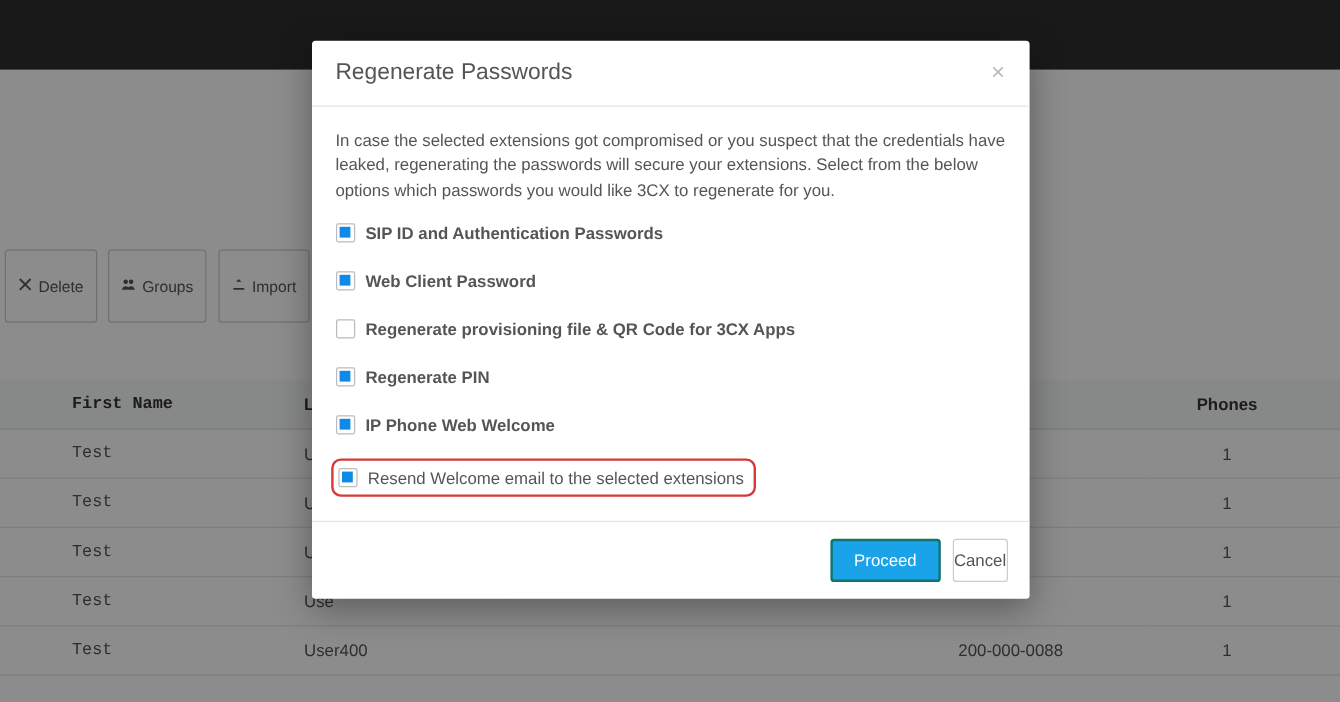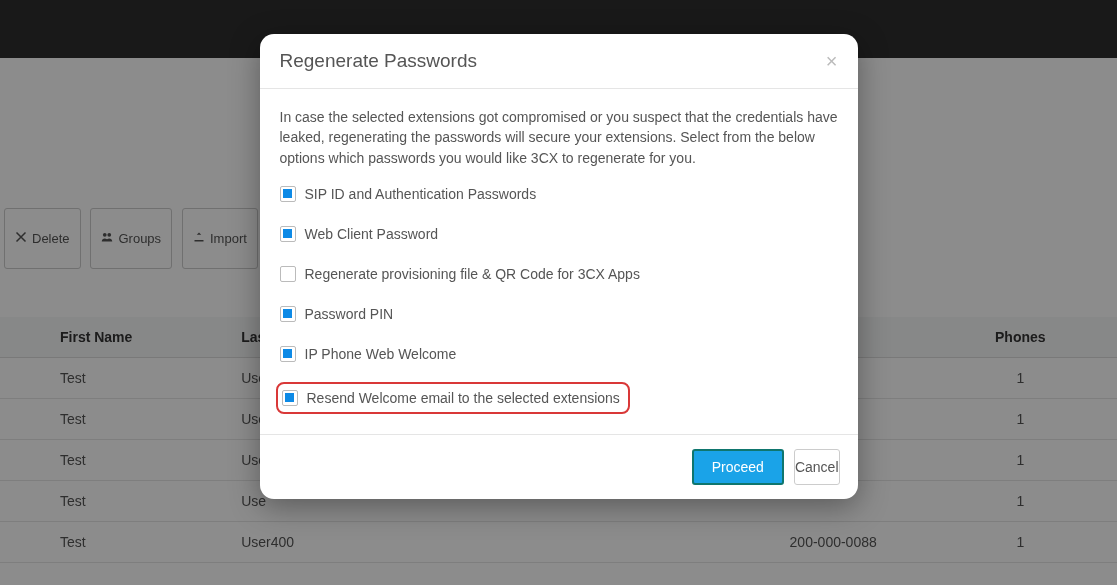--- a/index.html
+++ b/index.html
@@ -50,36 +50,36 @@
     font-size: 14px;
     color: #555;
     border-bottom: 1px solid #e5e5e5;
   }
   .table th {
     font-weight: 600;
     color: #333;
     background: #f6f7f8;
     border-bottom: 1px solid #ddd;
   }
-  .table th:first-child, .table td:first-child { padding-left: 60px; }
+  .table th:first-child, .table td:first-child { padding-left: 60px; font-family: Liberation Mono, monospace; }
   .table td.phones, .table th.phones { text-align: center; padding-right: 40px; }
 
   
   .backdrop {
     position: absolute;
     inset: 0;
     background: rgba(0,0,0,0.45);
     display: flex;
     justify-content: center;
     align-items: flex-start;
   }
   .modal {
     width: 598px;
     background: #fff;
-    border-radius: 14px;
+    border-radius: 3px;
     box-shadow: 0 8px 30px rgba(0,0,0,0.35);
     margin-top: 34px;
     overflow: hidden;
   }
   .modal-header {
     padding: 16px 20px;
     border-bottom: 1px solid #e5e5e5;
     display: flex;
     align-items: center;
     justify-content: space-between;
@@ -106,20 +106,21 @@
     line-height: 1.45;
     margin-bottom: 18px;
   }
   .check-row {
     display: flex;
     align-items: center;
     gap: 9px;
     margin-bottom: 24px;
     font-size: 14px;
     color: #555;
+    font-weight: bold;
   }
   .check-row:last-of-type { margin-bottom: 6px; }
   .chk {
     width: 16px;
     height: 16px;
     border: 1px solid #bbb;
     border-radius: 2px;
     display: inline-flex;
     align-items: center;
     justify-content: center;
@@ -270,21 +271,21 @@
       <div class="check-row">
         <span class="chk checked"></span>
         <span>Web Client Password</span>
       </div>
       <div class="check-row">
         <span class="chk"></span>
         <span>Regenerate provisioning file &amp; QR Code for 3CX Apps</span>
       </div>
       <div class="check-row">
         <span class="chk checked"></span>
-        <span>Password PIN</span>
+        <span>Regenerate PIN</span>
       </div>
       <div class="check-row">
         <span class="chk checked"></span>
         <span>IP Phone Web Welcome</span>
       </div>
 
       <div class="highlight-row">
         <span class="chk checked"></span>
         <span>Resend Welcome email to the selected extensions</span>
       </div>

